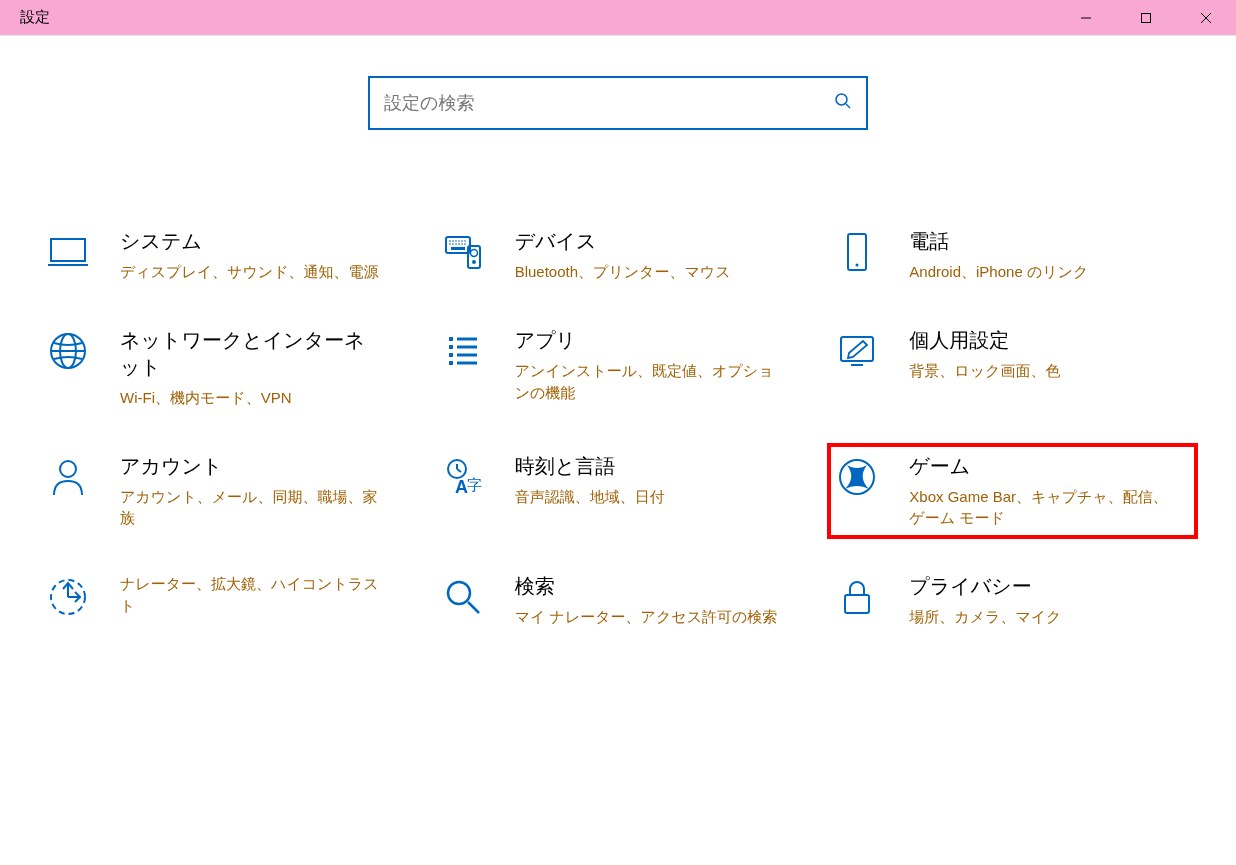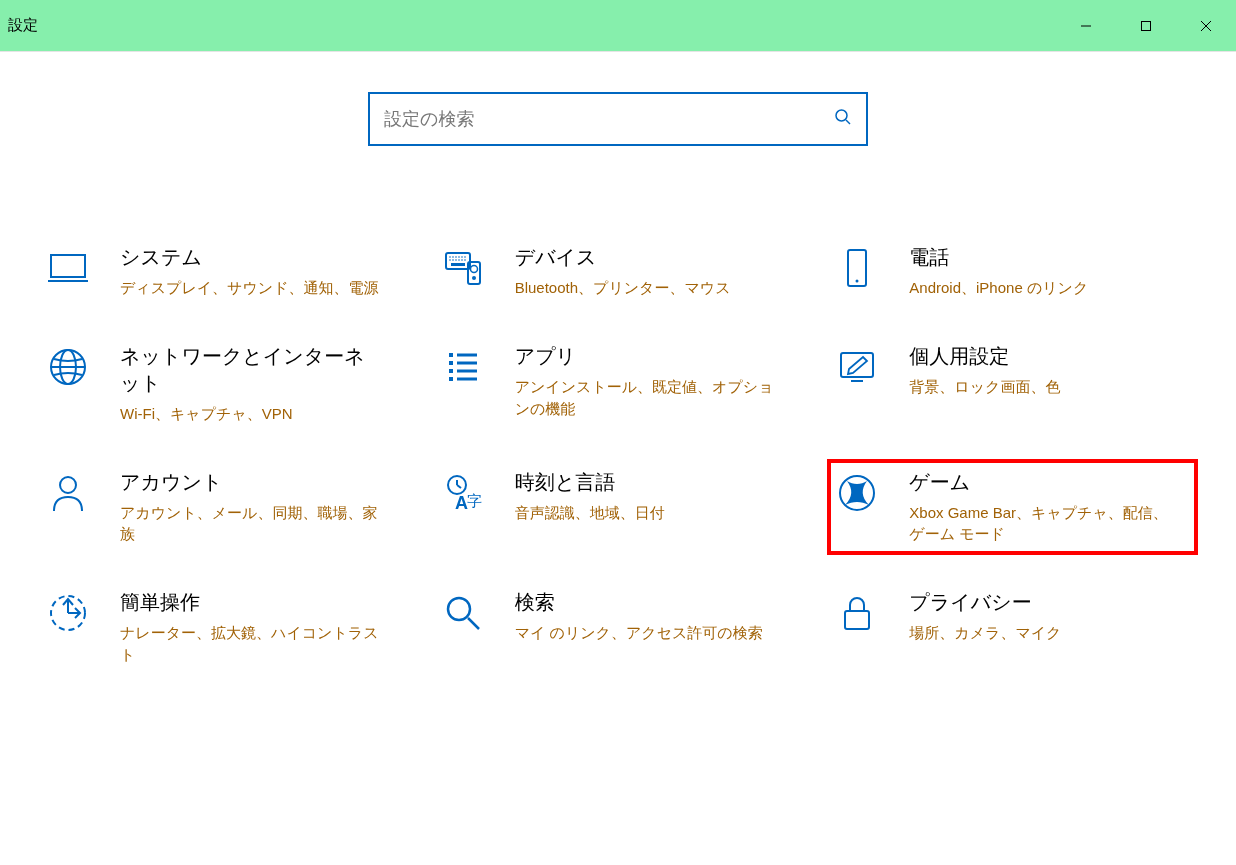--- a/index.html
+++ b/index.html
@@ -5,26 +5,26 @@
   * { box-sizing: border-box; margin: 0; padding: 0; }
   body {
     font-family: "Yu Gothic UI", "Meiryo", "Segoe UI", sans-serif;
     background: #ffffff;
     width: 1236px;
     height: 865px;
     overflow: hidden;
     position: relative;
   }
   .titlebar {
-    height: 52px;
-    background: #86efac;
+    height: 36px;
+    background: #f9a8d4;
     display: flex;
     align-items: center;
     justify-content: space-between;
-    padding-left: 8px;
+    padding-left: 20px;
     border-bottom: 1px solid #e5e5e5;
   }
   .title {
     font-size: 15px;
     color: #000;
   }
   .win-controls {
     display: flex;
     height: 100%;
   }
@@ -212,21 +212,21 @@
         <svg width="44" height="44" viewBox="0 0 44 44">
           <circle cx="22" cy="22" r="17" fill="none" stroke="currentColor" stroke-width="2"></circle>
           <ellipse cx="22" cy="22" rx="8" ry="17" fill="none" stroke="currentColor" stroke-width="2"></ellipse>
           <line x1="5" y1="22" x2="39" y2="22" stroke="currentColor" stroke-width="2"></line>
           <path d="M8 14 Q22 18 36 14" fill="none" stroke="currentColor" stroke-width="2"></path>
           <path d="M8 30 Q22 26 36 30" fill="none" stroke="currentColor" stroke-width="2"></path>
         </svg>
       </div>
       <div class="cat-text">
         <div class="cat-title">ネットワークとインターネット</div>
-        <div class="cat-desc">Wi-Fi、キャプチャ、VPN</div>
+        <div class="cat-desc">Wi-Fi、機内モード、VPN</div>
       </div>
     </div>
 
     <div class="category">
       <div class="cat-icon">
         <svg width="44" height="44" viewBox="0 0 44 44">
           <rect x="8" y="8" width="4" height="4" fill="currentColor"></rect>
           <rect x="8" y="16" width="4" height="4" fill="currentColor"></rect>
           <rect x="8" y="24" width="4" height="4" fill="currentColor"></rect>
           <rect x="8" y="32" width="4" height="4" fill="currentColor"></rect>
@@ -302,35 +302,34 @@
       <div class="cat-icon">
         <svg width="44" height="44" viewBox="0 0 44 44">
           <circle cx="22" cy="22" r="17" fill="none" stroke="currentColor" stroke-width="2" stroke-dasharray="6 4"></circle>
           <line x1="22" y1="8" x2="22" y2="22" stroke="currentColor" stroke-width="2"></line>
           <polyline points="17,14 22,8 27,14" fill="none" stroke="currentColor" stroke-width="2"></polyline>
           <line x1="22" y1="22" x2="34" y2="22" stroke="currentColor" stroke-width="2"></line>
           <polyline points="29,17 34,22 29,27" fill="none" stroke="currentColor" stroke-width="2"></polyline>
         </svg>
       </div>
       <div class="cat-text">
-        <div class="cat-title">簡単操作</div>
         <div class="cat-desc">ナレーター、拡大鏡、ハイコントラスト</div>
       </div>
     </div>
 
     <div class="category">
       <div class="cat-icon">
         <svg width="44" height="44" viewBox="0 0 44 44">
           <circle cx="18" cy="18" r="11" fill="none" stroke="currentColor" stroke-width="2.5"></circle>
           <line x1="27" y1="27" x2="38" y2="38" stroke="currentColor" stroke-width="2.5"></line>
         </svg>
       </div>
       <div class="cat-text">
         <div class="cat-title">検索</div>
-        <div class="cat-desc">マイ のリンク、アクセス許可の検索</div>
+        <div class="cat-desc">マイ ナレーター、アクセス許可の検索</div>
       </div>
     </div>
 
     <div class="category">
       <div class="cat-icon">
         <svg width="44" height="44" viewBox="0 0 44 44">
           <rect x="10" y="20" width="24" height="18" rx="2" fill="none" stroke="currentColor" stroke-width="2"></rect>
           <path d="M15 20 V14 a7 7 0 0 1 14 0 V20" fill="none" stroke="currentColor" stroke-width="2"></path>
         </svg>
       </div>

